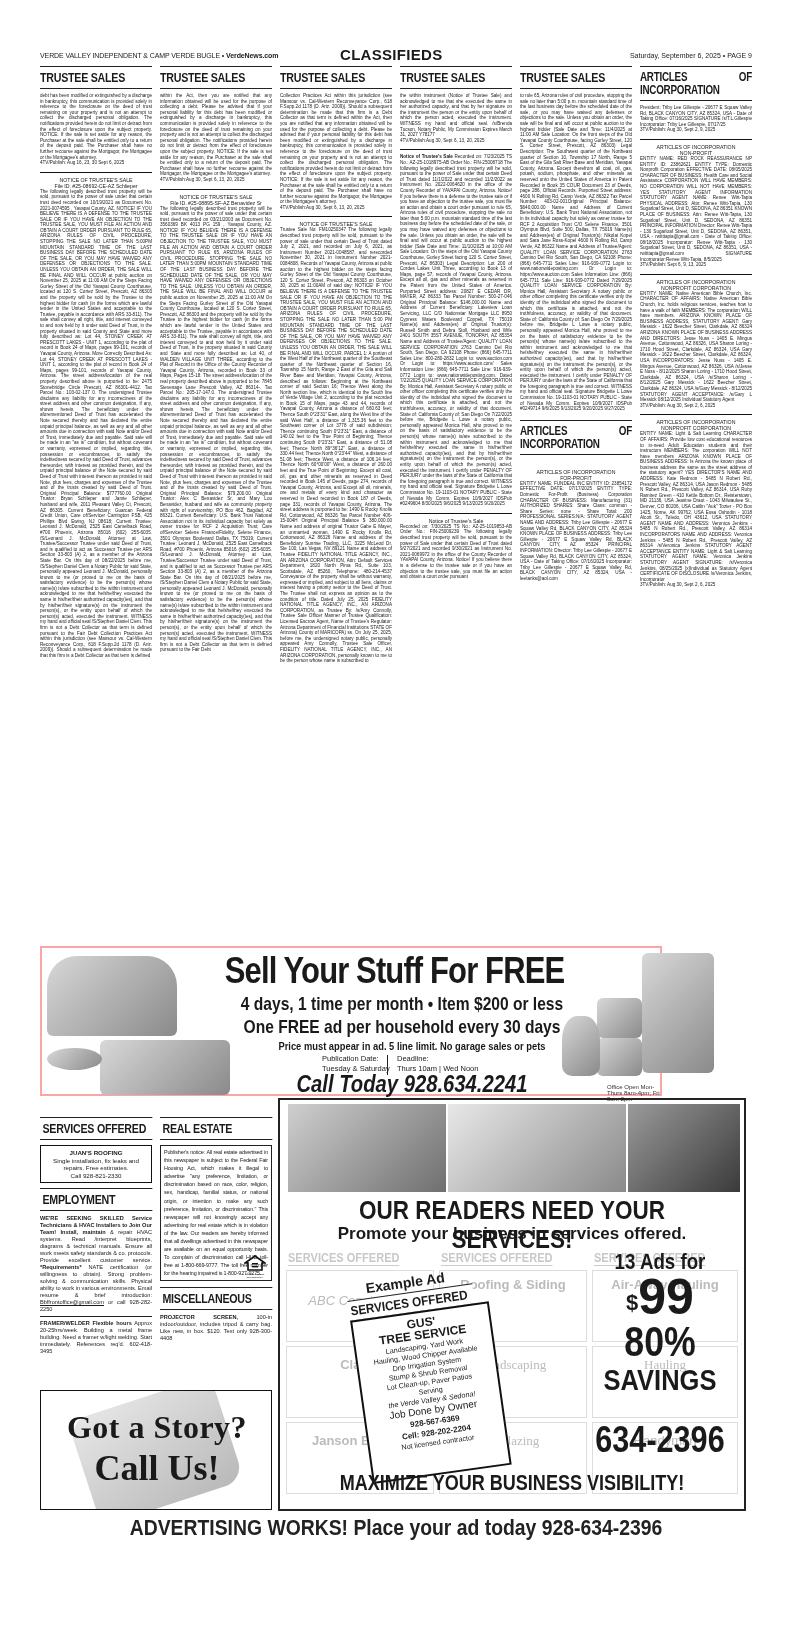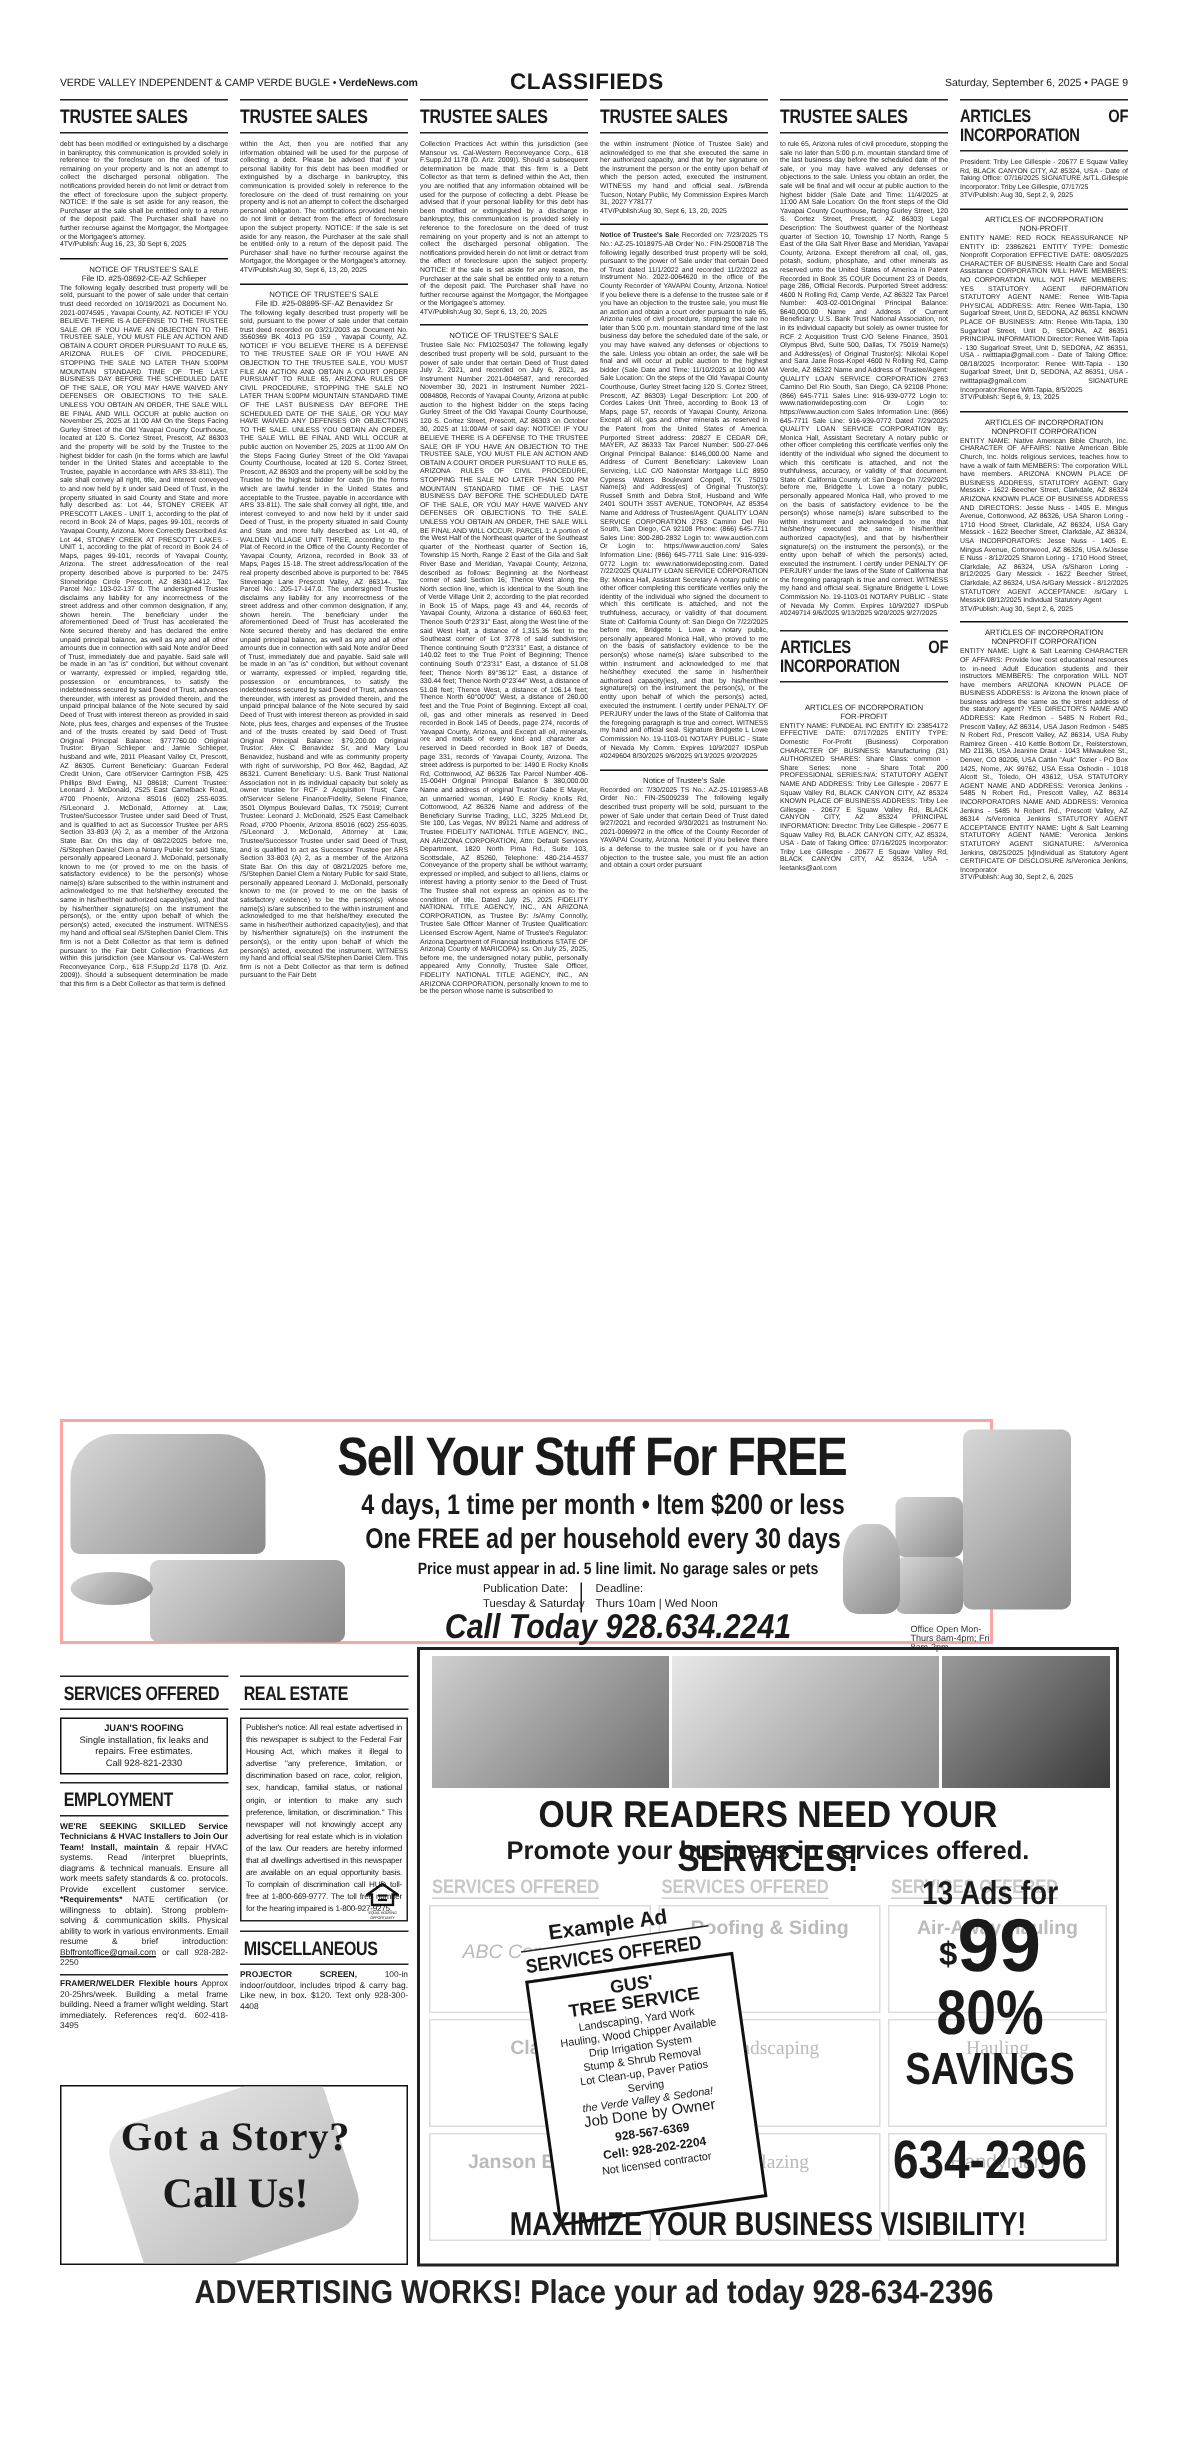--- a/index.html
+++ b/index.html
@@ -33,22 +33,22 @@
 .bl-col{position:absolute;left:40px;width:112px}
 .bl-head{border-top:1.5px solid #222;border-bottom:1px solid #222;padding:4px 2px 3px 3px;font-weight:bold;font-size:13px;letter-spacing:-0.3px;line-height:14px;transform:scaleX(0.82);transform-origin:left;width:122%}
 .juan-box{border:1.5px solid #111;padding:3px 2px;text-align:center;font-size:6.2px;line-height:7.5px;margin:5px 0}
 .emp-text{font-size:5.6px;line-height:7px;text-align:justify}
 .re-col{position:absolute;left:160px;width:112px}
 .re-box{border:1px solid #222;padding:2px 3px;font-size:5.4px;line-height:8.1px;text-align:justify;margin-top:5px;position:relative;font-family:"Liberation Sans",sans-serif;letter-spacing:-0.15px}
 .eho{position:absolute;right:3px;bottom:3px;width:26px;height:22px;text-align:center}
 .misc-text{font-size:5.6px;line-height:7px;text-align:justify;margin-top:4px}
 .story-box{position:absolute;left:40px;top:1390px;width:232px;height:120px;border:1px solid #111;overflow:hidden}
 .story-box .phone{position:absolute;left:40px;top:5px;width:150px;height:110px;background:linear-gradient(160deg,#ddd,#9a9a9a);border-radius:20px;transform:rotate(-18deg);opacity:0.7}
-.story-box .t1{position:absolute;left:0;width:232px;text-align:center;top:18px;font-family:"Liberation Serif",serif;font-weight:bold;font-size:27px;letter-spacing:0.5px}
-.story-box .t2{position:absolute;left:0;width:232px;text-align:center;top:56px;font-family:"Liberation Serif",serif;font-weight:bold;font-size:28px}
+.story-box .t1{position:absolute;left:0;width:232px;text-align:center;top:18px;font-family:"Liberation Serif",serif;font-weight:bold;font-size:32px;letter-spacing:0.5px}
+.story-box .t2{position:absolute;left:0;width:232px;text-align:center;top:56px;font-family:"Liberation Serif",serif;font-weight:bold;font-size:36px}
 .story-box .t3{position:absolute;left:0;width:232px;text-align:center;top:88px;font-family:"Liberation Serif",serif;font-weight:bold;font-size:24px}
 .svc-ad{position:absolute;left:278px;top:1098px;width:468px;height:413px;border:2px solid #222;overflow:hidden}
 .svc-photos{position:absolute;left:8px;top:4px;width:452px;height:88px}
 .svc-photos div{position:absolute;top:0;height:88px;background:linear-gradient(135deg,#cfcfcf,#6f6f6f)}
 .svc-h1{position:absolute;left:0;width:464px;text-align:center;top:96px;font-size:25px;font-weight:bold;transform:scaleX(0.9)}
 .svc-h2{position:absolute;left:0;width:464px;text-align:center;top:124px;font-size:17px;font-weight:bold}
 .svc-grid{position:absolute;left:6px;top:150px;width:452px;height:212px}
 .svc-cell{position:absolute;border:1px solid #ddd;color:#bbb;font-size:8px;text-align:center}
 .svc-colhead{position:absolute;top:0;font-weight:bold;font-size:13px;color:#c8c8c8;transform:scaleX(0.85);transform-origin:left;border-bottom:1px solid #ccc}
 .example{position:absolute;left:78px;top:172px;width:145px;height:200px;transform:rotate(-8deg)}

